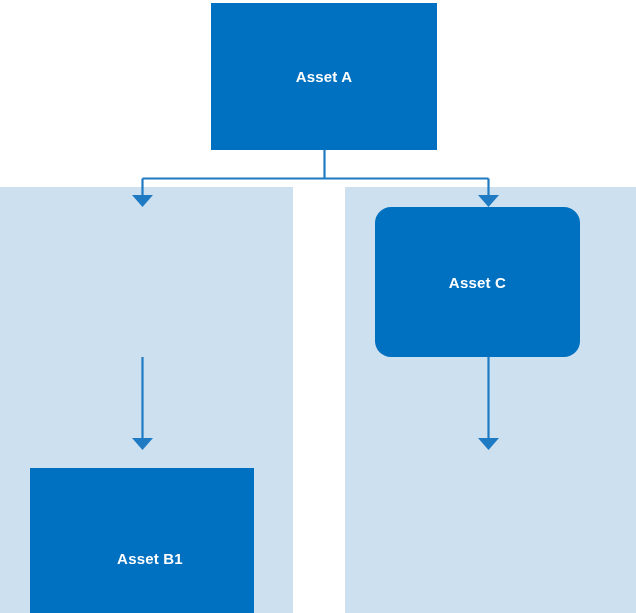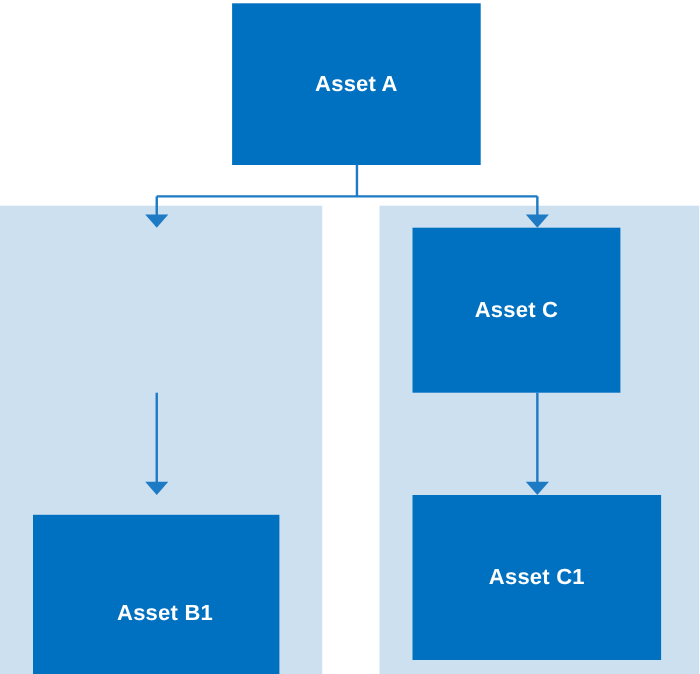--- a/index.html
+++ b/index.html
@@ -21,21 +21,21 @@
     position: absolute;
     background: #cce0f0;
   }
   .node-box {
     position: absolute;
     background: #0070c0;
     color: #ffffff;
     display: flex;
     align-items: center;
     justify-content: center;
-    font-size: 20px;
+    font-size: 15px;
     font-weight: bold;
     letter-spacing: 0.2px;
     line-height: 1;
     box-sizing: border-box;
   }
   .node-label {
     display: block;
     text-align: center;
     white-space: nowrap;
   }
@@ -85,25 +85,22 @@
 
     <path class="conn-line" d="M 488.5 357 L 488.5 439"></path>
     <polygon class="conn-arrow-head" points="478,438 499,438 488.5,450"></polygon>
   </svg>
 
   <div class="node-box" style="left:211px; top:3px; width:226px; height:147px;">
     <span class="node-label">Asset A</span>
   </div>
 
 
-  <div class="node-box" style="left:375px; top:207px; width:189px; height:150px;">
+  <div class="node-box" style="left:375px; top:207px; width:205px; height:150px;border-radius:16px;">
     <span class="node-label">Asset C</span>
   </div>
 
   <div class="node-box" style="left:30px; top:468px; width:224px; height:180px;padding-left:16px;">
     <span class="node-label">Asset B1</span>
   </div>
 
-  <div class="node-box" style="left:375px; top:450px; width:226px; height:150px;">
-    <span class="node-label">Asset C1</span>
-  </div>
 
 </div>
 
 </body></html>

